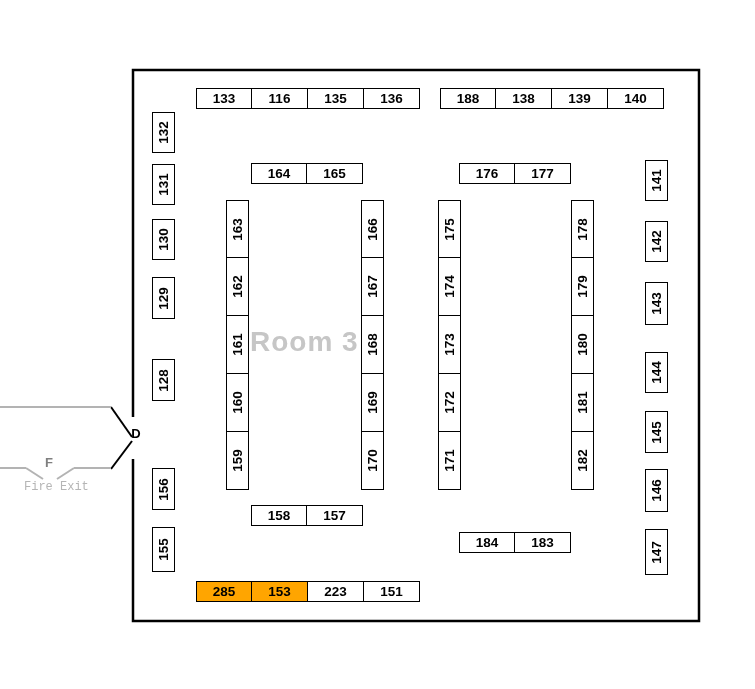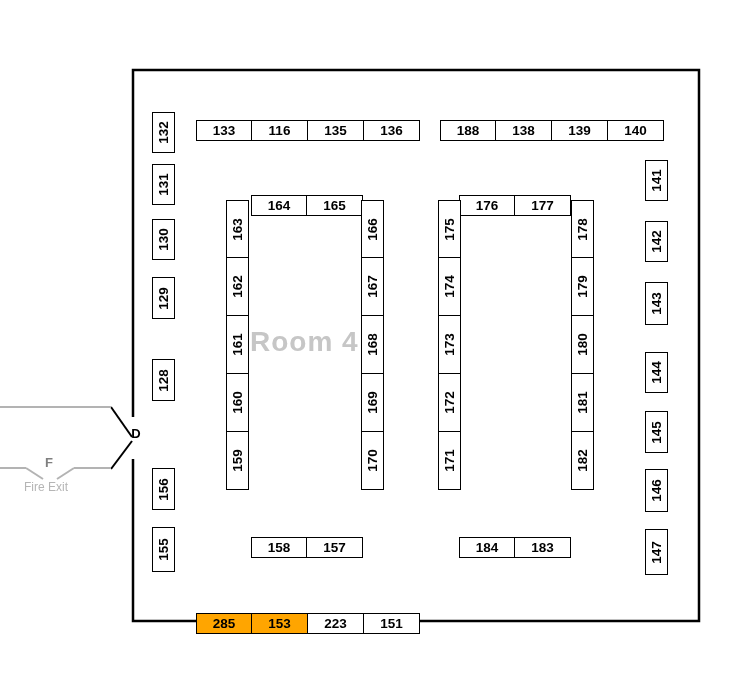--- a/index.html
+++ b/index.html
@@ -10,21 +10,21 @@
     height: 689px;
     background: #ffffff;
     overflow: hidden;
     font-family: "Liberation Sans", sans-serif;
   }
   svg.plan-lines { position: absolute; left: 0; top: 0; z-index: 1; pointer-events: none; }
   .wall-line   { stroke: var(--c-wall, #000000); fill: none; }
   .corridor-line { stroke: var(--c-corridor, #b3b3b3); fill: none; }
 
   
-  .hrow { position: absolute; display: flex; z-index: 2; margin-top: 32px; }
+  .hrow { position: absolute; display: flex; z-index: 2; }
   .hcell {
     width: 56px; height: 21px;
     background: #ffffff;
     border: 1.5px solid var(--c-wall, #000);
     display: flex; align-items: center; justify-content: center;
     font-weight: bold; font-size: 13.5px; color: #000;
     cursor: pointer;
   }
   .hcell + .hcell { border-left: none; }
   .hcell.highlight { background: var(--c-highlight, #FFA500); }
@@ -63,21 +63,21 @@
     position: absolute; left: 127px; top: 426px; z-index: 3;
     width: 18px; text-align: center;
     font-size: 13px; font-weight: bold; color: #000;
   }
   .fire-label {
     position: absolute; left: 45px; top: 455px; z-index: 3;
     font-size: 13px; font-weight: bold; color: #7f7f7f;
   }
   .fire-exit-label {
     position: absolute; left: 24px; top: 480px; z-index: 3;
-    font-size: 12px; color: var(--c-fire-exit-text, #b5b5b5);
+    font-size: 12px; color: var(--c-fire-exit-text, #b5b5b5); font-family: Liberation Mono, monospace;
   }
 </style>
 </head>
 <body>
 
 <div class="canvas">
 
   <svg class="plan-lines" width="755" height="689" viewBox="0 0 755 689">
 
     <path class="wall-line" stroke-width="2.5" d="M 133 459 L 133 621 L 699 621 L 699 70 L 133 70 L 133 417"></path>
@@ -85,21 +85,21 @@
     <line class="wall-line" stroke-width="2" x1="111" y1="407" x2="132" y2="437"></line>
     <line class="wall-line" stroke-width="2" x1="111" y1="469" x2="132" y2="441"></line>
 
     <line class="corridor-line" stroke-width="2" x1="0" y1="407" x2="111" y2="407"></line>
     <line class="corridor-line" stroke-width="2" x1="0" y1="468" x2="26" y2="468"></line>
     <line class="corridor-line" stroke-width="2" x1="26" y1="468" x2="43" y2="479"></line>
     <line class="corridor-line" stroke-width="2" x1="57" y1="479" x2="74" y2="468"></line>
     <line class="corridor-line" stroke-width="2" x1="74" y1="468" x2="111" y2="468"></line>
   </svg>
 
-  <div class="room-title">Room 4</div>
+  <div class="room-title">Room 3</div>
   <div class="door-label">D</div>
   <div class="fire-label">F</div>
   <div class="fire-exit-label">Fire Exit</div>
 
   <div class="hrow" style="left:196px;top:88px">
     <div class="hcell">133</div>
     <div class="hcell">116</div>
     <div class="hcell">135</div>
     <div class="hcell">136</div>
   </div>
@@ -228,21 +228,21 @@
     <div class="vcell">
         <span class="vtext">180</span>
       </div>
     <div class="vcell">
         <span class="vtext">181</span>
       </div>
     <div class="vcell">
         <span class="vtext">182</span>
       </div>
   </div>
-  <div class="hrow" style="left:459px;top:505px">
+  <div class="hrow" style="left:459px;top:532px">
     <div class="hcell">184</div>
     <div class="hcell">183</div>
   </div>
 
   <div class="hrow" style="left:196px;top:581px">
     <div class="hcell highlight">285</div>
     <div class="hcell highlight">153</div>
     <div class="hcell">223</div>
     <div class="hcell">151</div>
   </div>

